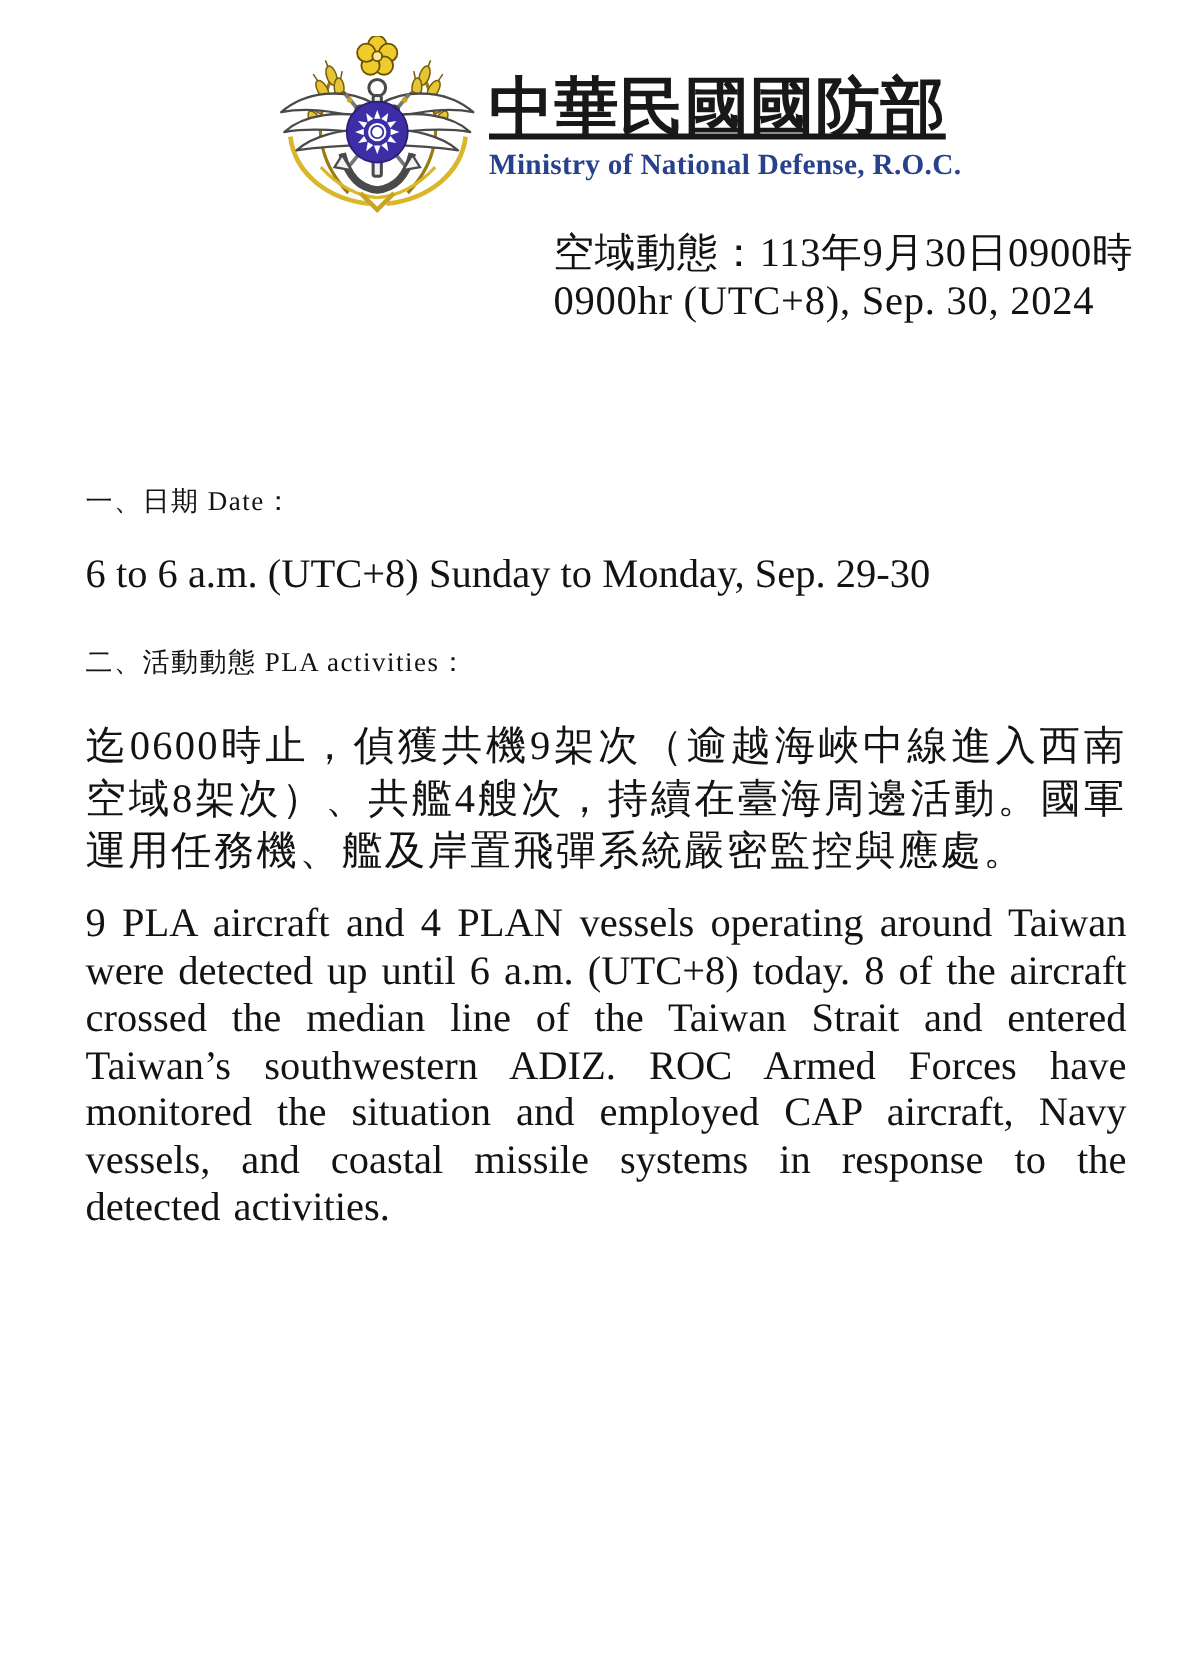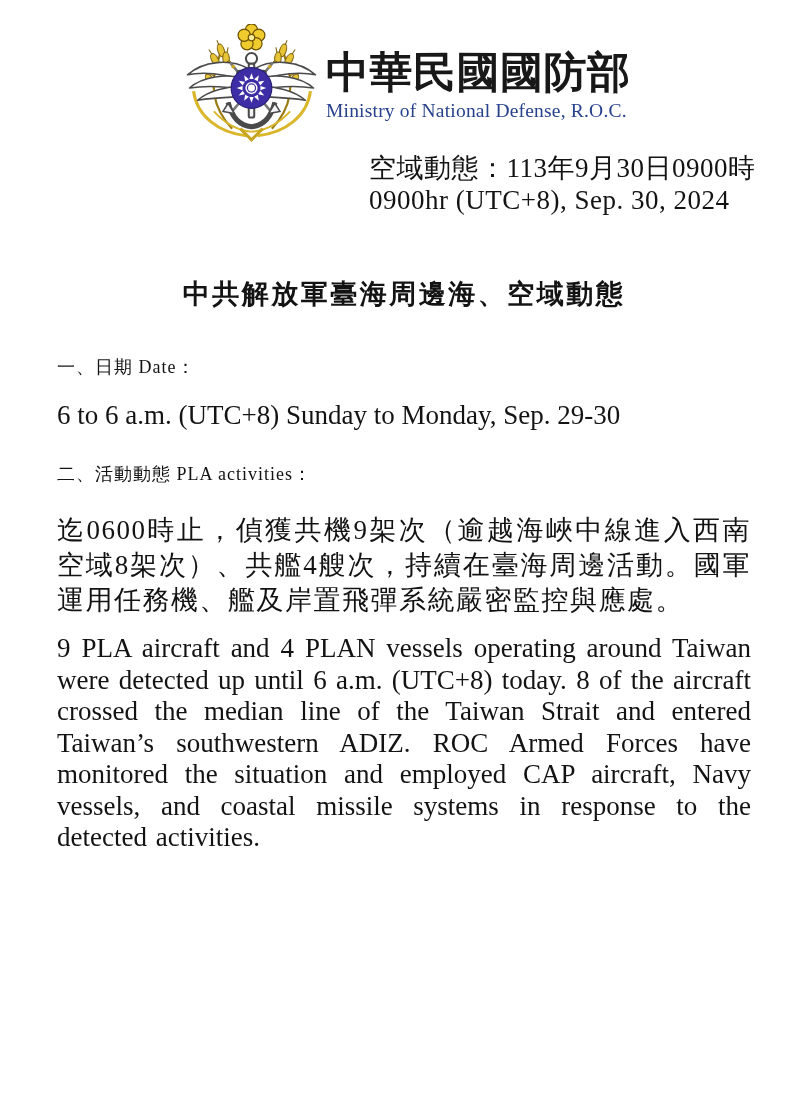--- a/index.html
+++ b/index.html
@@ -14,24 +14,24 @@
   
   .emblem {
     position: absolute; left: 183px; top: 24px;
     width: 138px; height: 124px;
   }
   .org-names {
     position: absolute; left: 326px; top: 48px;
   }
   .org-zh {
     font-size: 43px; font-weight: 700; letter-spacing: 0.5px;
-    line-height: 1.15; color: #181818; white-space: nowrap;
+    line-height: 1.15; color: #181818; white-space: nowrap; text-decoration: underline;
   }
   .org-en {
-    font-size: 19.5px; font-weight: 400; color: #27418C;
+    font-size: 19.5px; font-weight: 700; color: #27418C;
     letter-spacing: 0.2px; margin-top: 3px; white-space: nowrap;
   }
   .timestamp {
     position: absolute; left: 369px; top: 152px;
     font-size: 27px; line-height: 32px; letter-spacing: 0.5px;
   }
   
   .content {
     position: absolute; left: 57px; top: 278px; width: 694px;
   }
@@ -169,21 +169,20 @@
   </div>
 
   <div class="timestamp">
     <div>空域動態：113年9月30日0900時</div>
     <div>0900hr (UTC+8), Sep. 30, 2024</div>
   </div>
 </div>
 
 <div class="content">
 
-  <div class="title-zh">中共解放軍臺海周邊海、空域動態</div>
 
   <div class="sec-heading">一、日期 Date：</div>
   <div class="para-en-line">6 to 6 a.m. (UTC+8) Sunday  to Monday,  Sep. 29-30</div>
 
   <div class="sec-heading second">二、活動動態 PLA activities：</div>
   <div class="para-zh" style="margin-top:22px;">迄0600時止，偵獲共機9架次（逾越海峽中線進入西南空域8架次）、共艦4艘次，持續在臺海周邊活動。國軍運用任務機、艦及岸置飛彈系統嚴密監控與應處。</div>
   <div class="para-en-just">9 PLA aircraft and 4 PLAN vessels operating around Taiwan were detected up until 6 a.m. (UTC+8) today. 8 of the aircraft crossed the median line of the Taiwan Strait and entered Taiwan’s southwestern ADIZ. ROC Armed Forces have monitored the situation and employed CAP aircraft, Navy vessels, and coastal missile systems in response to the detected activities.</div>
 
 </div>
 

